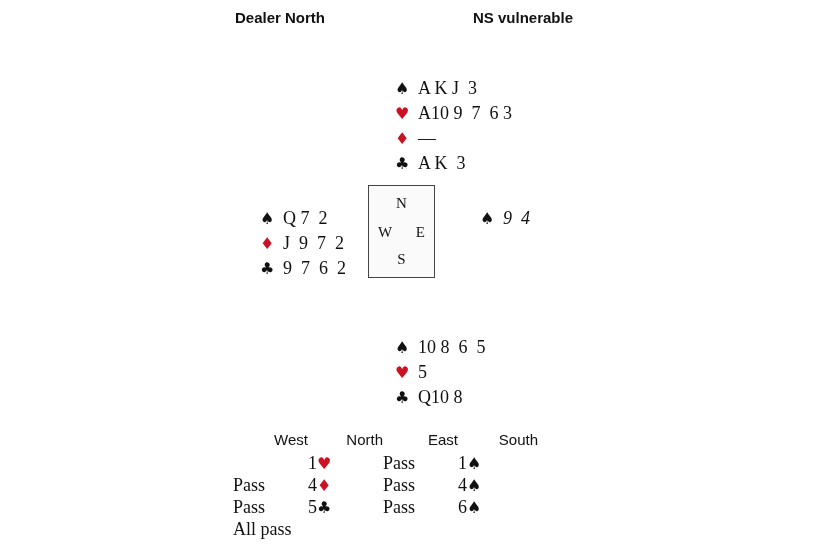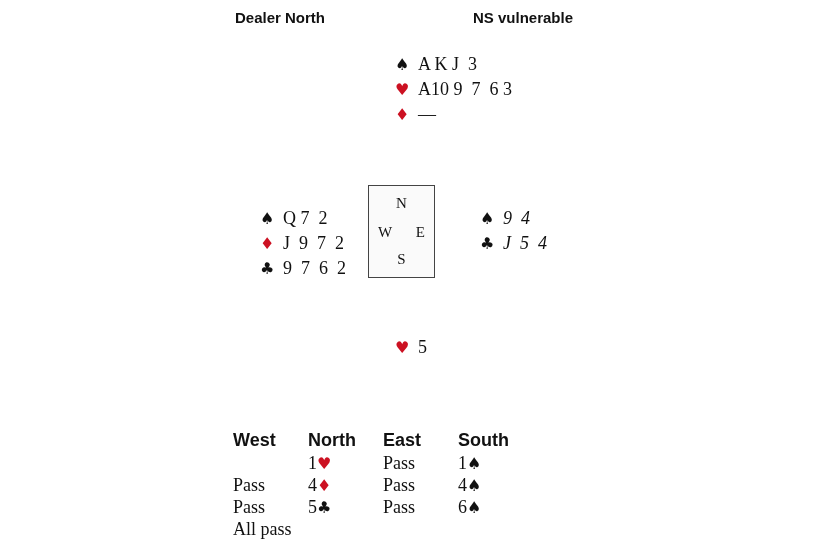--- a/index.html
+++ b/index.html
@@ -47,46 +47,50 @@
   .a-row {
     display: grid;
     grid-template-columns: 75px 75px 75px 80px;
     height: 22px;
     line-height: 22px;
     white-space: nowrap;
   }
   .a-row.head {
     height: 24px; line-height: 24px;
     font-family: "Liberation Sans", sans-serif;
-    font-weight: bold;
-    font-size: 18px;
+    font-weight: normal;
+    font-size: 15px;
+    text-align: right;
   }
   .bid-sym {
     font-family: "DejaVu Sans", sans-serif;
     font-size: 16px;
   }
   .bid-sym[data-suit="hearts"], .bid-sym[data-suit="diamonds"] { color: var(--red-suit); }
 </style>
 </head>
 <body>
 
 <div class="board">
 
   <div class="hdr" style="left:235px; top:9px;">Dealer North</div>
   <div class="hdr" style="left:473px; top:9px;">NS vulnerable</div>
 
-  <div class="hand" style="left:368px; top:27px;">
+  <div class="hand" style="left:368px; top:51px;">
     <div class="suit-row">
       <span class="sym" data-suit="spades">♠</span><span class="cards">A K J  3</span>
     </div>
     <div class="suit-row">
       <span class="sym" data-suit="hearts">♥</span><span class="cards">A10 9  7  6 3</span>
     </div>
     <div class="suit-row">
       <span class="sym" data-suit="diamonds">♦</span><span class="cards">—</span>
+    </div>
+    <div class="suit-row">
+      <span class="sym" data-suit="clubs">♣</span><span class="cards">A K  3</span>
     </div>
   </div>
 
   <div class="hand" style="left:233px; top:181px;">
     <div class="suit-row">
       <span class="sym" data-suit="spades">♠</span><span class="cards">Q 7  2</span>
     </div>
     <div class="suit-row">
       <span class="sym" data-suit="diamonds">♦</span><span class="cards">J  9  7  2</span>
     </div>
@@ -99,28 +103,31 @@
     <span class="c-n">N</span>
     <span class="c-w">W</span>
     <span class="c-e">E</span>
     <span class="c-s">S</span>
   </div>
 
   <div class="hand" style="left:453px; top:181px;font-style:italic;">
     <div class="suit-row">
       <span class="sym" data-suit="spades">♠</span><span class="cards">9  4</span>
     </div>
-    <div class="suit-row">
-      <span class="sym" data-suit="clubs">♣</span><span class="cards">J  5  4</span>
-    </div>
   </div>
 
   <div class="hand" style="left:368px; top:310px;">
     <div class="suit-row">
+      <span class="sym" data-suit="spades">♠</span><span class="cards">10 8  6  5</span>
+    </div>
+    <div class="suit-row">
       <span class="sym" data-suit="hearts">♥</span><span class="cards">5</span>
+    </div>
+    <div class="suit-row">
+      <span class="sym" data-suit="clubs">♣</span><span class="cards">Q10 8</span>
     </div>
   </div>
 
   <div class="auction">
     <div class="a-row head">
       <span>West</span>
       <span>North</span>
       <span>East</span>
       <span>South</span>
     </div>

